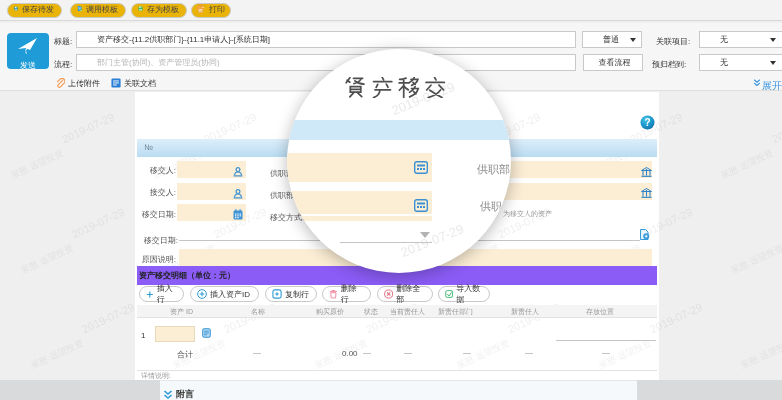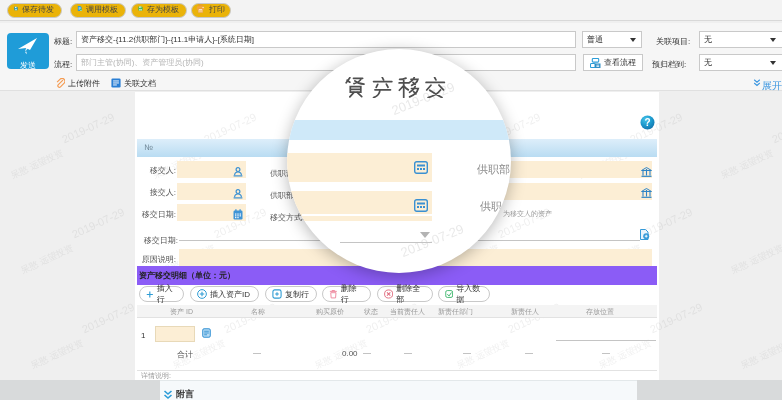--- a/index.html
+++ b/index.html
@@ -6,21 +6,21 @@
 .abs{position:absolute}
 
 #toolbar{position:absolute;left:0;top:0;width:782px;height:21px;background:#f3f3f3;border-bottom:1px solid #d8d8d8}
 .pill{position:absolute;top:3px;height:15px;background:#eab308;border:1px solid #c9c9c9;border-radius:8px;font-size:8px;color:#444;display:flex;align-items:flex-start;padding:0 7px 0 6px;white-space:nowrap}
 .pill svg{margin-right:4px}
 
 #header{position:absolute;left:0;top:23px;width:782px;height:68px;background:#f6f6f6;border-bottom:1px solid #e0e0e0}
 #send{position:absolute;left:7px;top:10px;width:42px;height:36px;background:#1f9cd8;border-radius:4px;text-align:center}
 #send .t{color:#fff;font-size:8px;margin-top:-2px}
 .lab{position:absolute;font-size:8px;color:#333}
-.inp{position:absolute;background:#fff;border:1px solid #c9c9c9;font-size:8px;color:#333;display:flex;align-items:center;padding:0 4px;white-space:nowrap;overflow:hidden}
+.inp{position:absolute;background:#fff;border:1px solid #c9c9c9;font-size:8px;color:#333;display:flex;align-items:center;padding:0 20px;white-space:nowrap;overflow:hidden}
 .ph{color:#b5b5b5}
 .sel .ar{position:absolute;right:5px;top:6px;width:0;height:0;border-left:3px solid transparent;border-right:3px solid transparent;border-top:4px solid #333}
 
 #content{position:absolute;left:0;top:92px;width:782px;height:288px;background:#efefef;overflow:hidden}
 #sheet{position:absolute;left:135px;top:0px;width:524px;height:288px;background:#fff}
 .wmd{position:absolute;font-size:11px;color:rgba(110,110,110,0.115);transform:rotate(-25deg);white-space:nowrap}
 .wmn{position:absolute;font-size:9px;color:rgba(110,110,110,0.115);transform:rotate(-25deg);white-space:nowrap}
 .bar1{position:absolute;left:2px;top:47px;width:520px;height:18px;background:linear-gradient(180deg,#ddeefa,#b9dcf2);font-size:8px;color:#6d8494;line-height:18px;padding-left:7px}
 .flab{position:absolute;font-size:8px;color:#555;text-align:right;width:40px}
 .beige{position:absolute;background:#fceed5}

